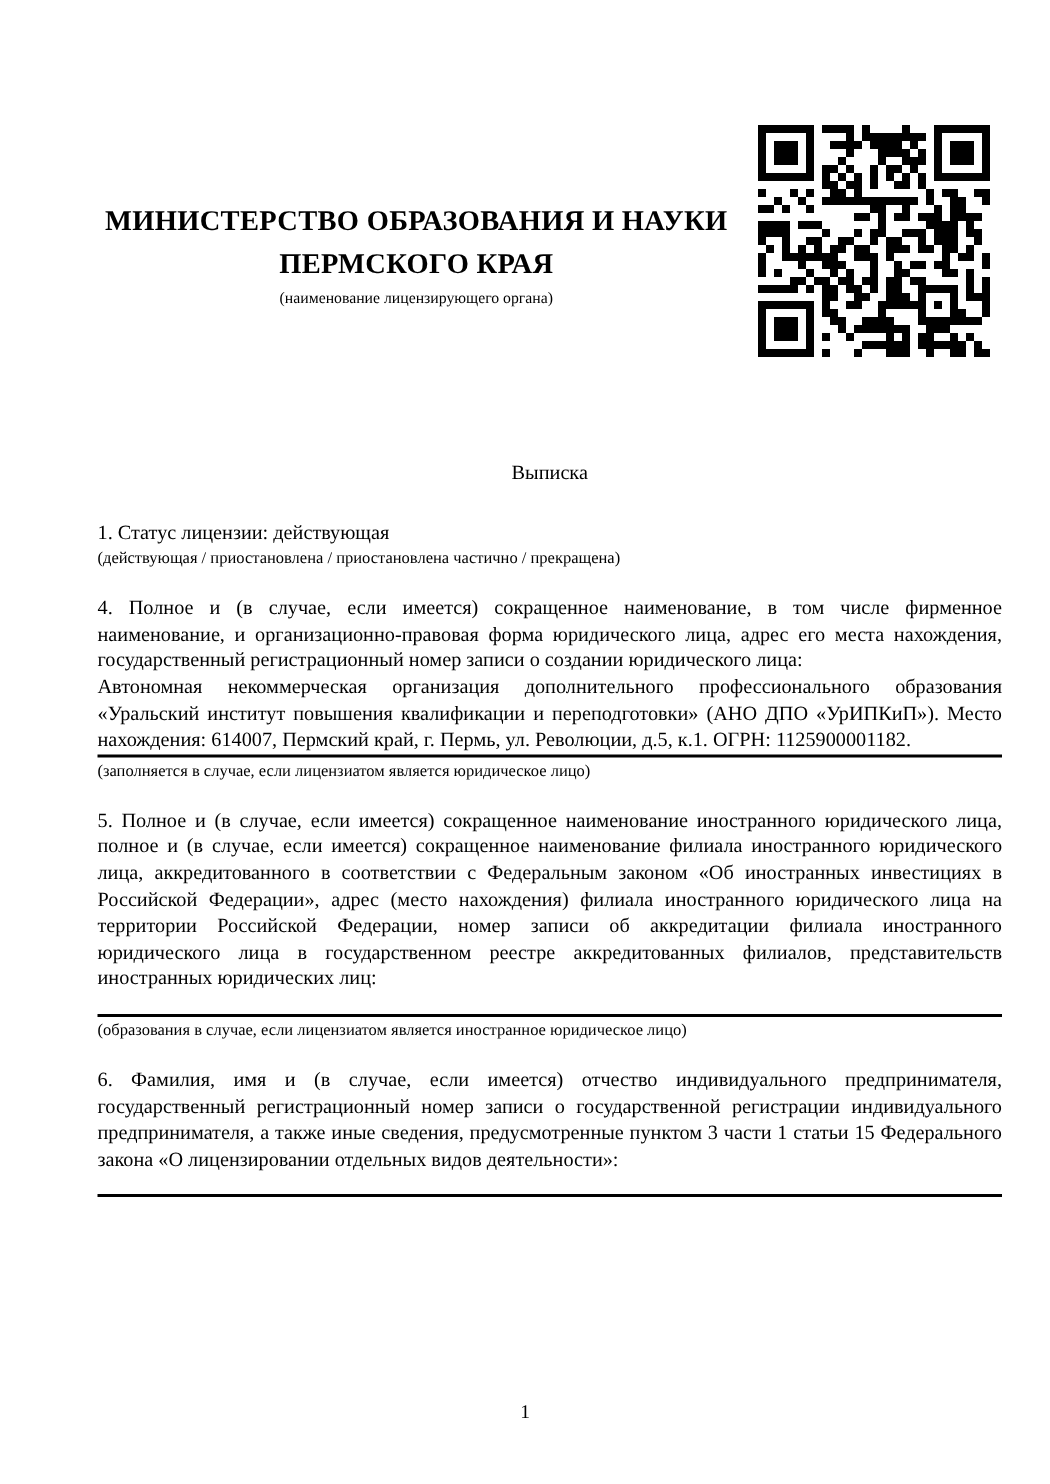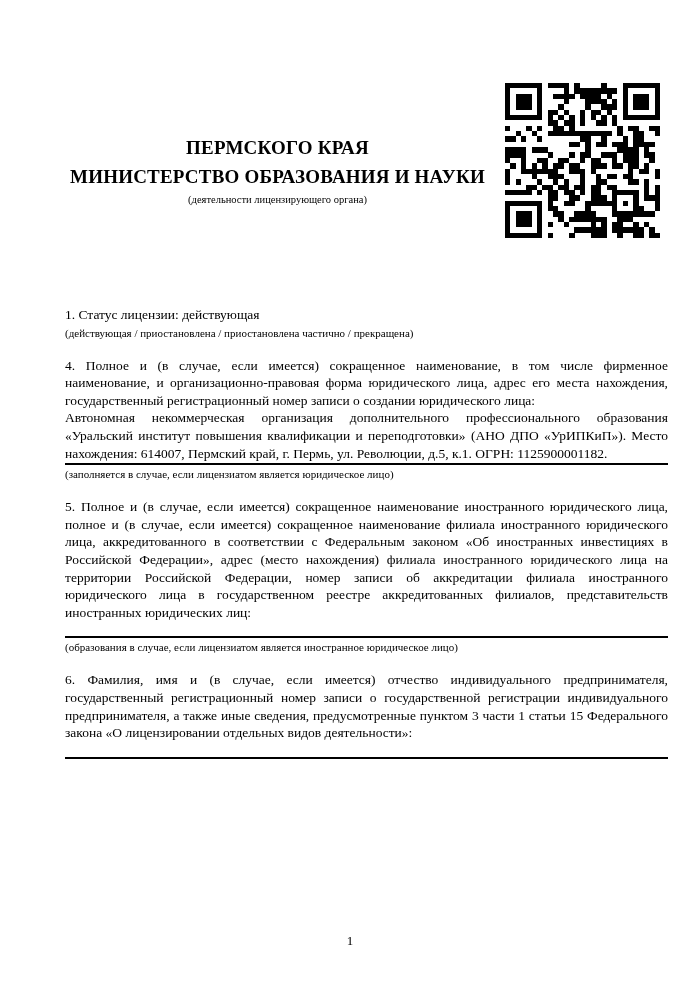--- a/index.html
+++ b/index.html
@@ -6,38 +6,38 @@
   html,body{margin:0;padding:0}
   body{width:700px;height:989px;background:#ffffff;color:#000;
        font-family:"Liberation Serif","DejaVu Serif",serif;}
   .page{position:relative;width:700px;height:989px;padding:0 32px 0 65px;overflow:hidden;background:#fff}
   .header-row{display:flex;align-items:flex-start;padding-top:83px}
   .org-block{width:425px;padding-top:50px;text-align:center}
   .ministry-line{font-weight:bold;font-size:19px;line-height:29px;letter-spacing:.2px}
   .org-caption{font-size:10.5px;line-height:15px;margin-top:1px}
   .qr-wrap{flex:none;width:155px;height:155px;margin-left:15px}
   .doc-title-block{margin-top:68px;text-align:center;font-size:13.5px;line-height:17.6px}
-  .items{margin-top:44px}
+  .items{margin-top:22px}
   p.item{margin:0 0 17px;font-size:13.5px;line-height:17.6px;text-align:justify}
   p.item.tight{margin-bottom:0}
   .fill-caption{font-size:11px;line-height:14px;text-align:left;margin:2px 0 17px}
   .rule{height:0;border-top:2px solid #000;margin-top:1px}
   .rule.spaced{margin-top:15px}
   .page-number{position:absolute;left:0;right:0;bottom:40px;text-align:center;font-size:13px}
 </style>
 </head>
 <body>
 
 <div class="page">
 
   <div class="header-row">
     <div class="org-block">
+      <div class="ministry-line">МИНИСТЕРСТВО ОБРАЗОВАНИЯ И НАУКИ</div>
       <div class="ministry-line">ПЕРМСКОГО КРАЯ</div>
-      <div class="ministry-line">МИНИСТЕРСТВО ОБРАЗОВАНИЯ И НАУКИ</div>
-      <div class="org-caption">(деятельности лицензирующего органа)</div>
+      <div class="org-caption">(наименование лицензирующего органа)</div>
     </div>
     <div class="qr-wrap">
       <svg id="qr-svg" width="155" height="155" viewBox="0 0 155 155" shape-rendering="crispEdges" fill="#000000">
           <rect x="0.00" y="0.00" width="5.39" height="5.39"></rect>
           <rect x="5.34" y="0.00" width="5.39" height="5.39"></rect>
           <rect x="10.69" y="0.00" width="5.39" height="5.39"></rect>
           <rect x="16.03" y="0.00" width="5.39" height="5.39"></rect>
           <rect x="21.38" y="0.00" width="5.39" height="5.39"></rect>
           <rect x="26.72" y="0.00" width="5.39" height="5.39"></rect>
           <rect x="32.07" y="0.00" width="5.39" height="5.39"></rect>
@@ -458,20 +458,21 @@
           <rect x="112.24" y="149.66" width="5.39" height="5.39"></rect>
           <rect x="128.28" y="149.66" width="5.39" height="5.39"></rect>
           <rect x="133.62" y="149.66" width="5.39" height="5.39"></rect>
           <rect x="144.31" y="149.66" width="5.39" height="5.39"></rect>
           <rect x="149.66" y="149.66" width="5.39" height="5.39"></rect>
         </svg>
     </div>
   </div>
 
   <div class="doc-title-block">
+    <div>Выписка</div>
   </div>
 
   <div class="items">
 
     <p class="item tight">1. Статус лицензии: действующая</p>
     <p class="fill-caption">(действующая / приостановлена / приостановлена частично / прекращена)</p>
 
 
 
     <div>

